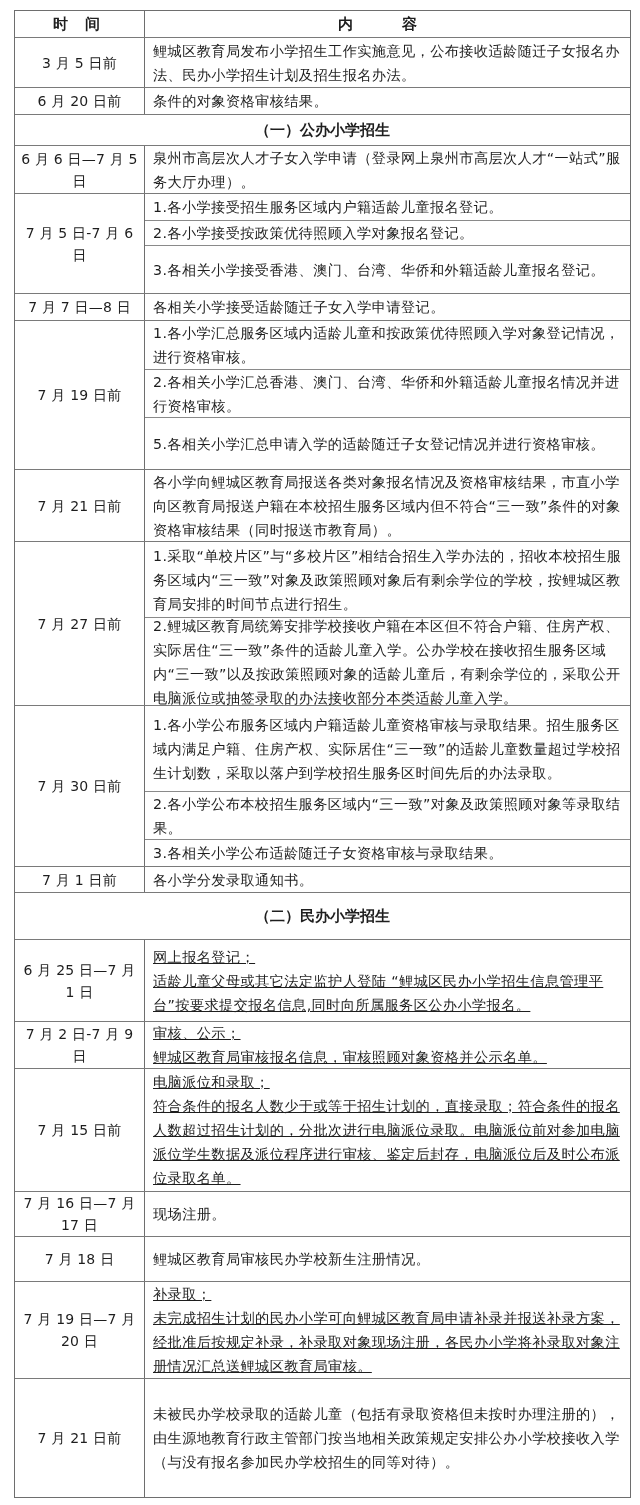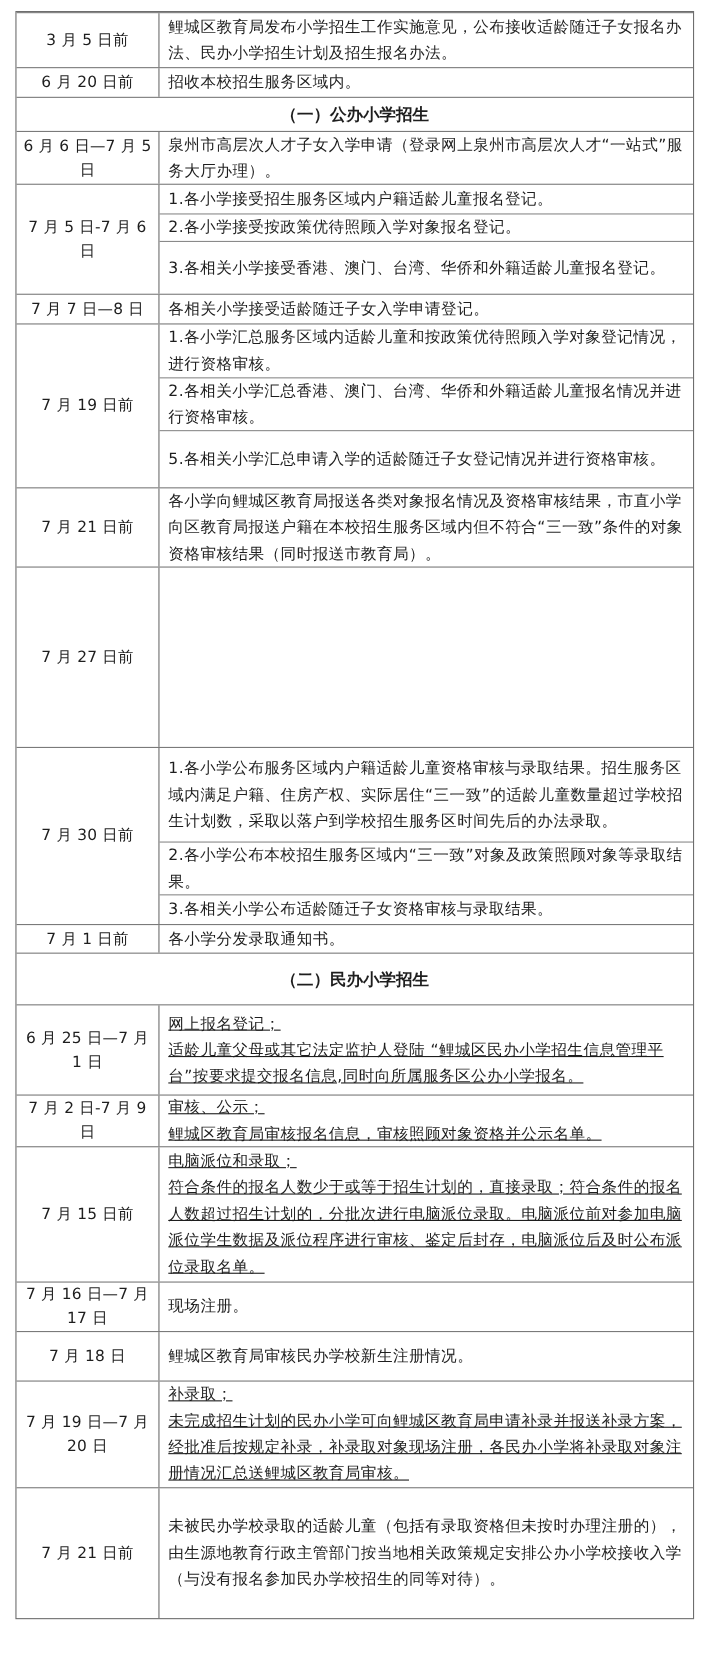--- a/index.html
+++ b/index.html
@@ -17,31 +17,37 @@
   .section { justify-content: center; font-size: 15px; font-weight: bold; text-align: right; width: 100%; display: flex; align-items: center; }
   .hdr .date, .hdr .cell { font-weight: bold; font-size: 15px; }
   .hdr .cell { justify-content: center; letter-spacing: 22px; }
   .hdr .date { letter-spacing: 6px; }
 </style>
 </head>
 <body>
 
 <div class="tbl">
 
+  <div class="row first hdr" style="height:26px">
+    <div class="date">时 间</div>
+    <div class="content">
+        <div class="cell" style="height:100%">内 容</div>
+      </div>
+  </div>
 
   <div class="row" style="height:50px">
     <div class="date">3 月 5 日前</div>
     <div class="content">
         <div class="cell" style="height:100%">鲤城区教育局发布小学招生工作实施意见，公布接收适龄随迁子女报名办法、民办小学招生计划及招生报名办法。</div>
       </div>
   </div>
   <div class="row" style="height:27px">
     <div class="date">6 月 20 日前</div>
     <div class="content">
-        <div class="cell" style="height:100%">招收本校招生服务区域内。</div>
+        <div class="cell" style="height:100%">条件的对象资格审核结果。</div>
       </div>
   </div>
 
   <div class="row" style="height:31px">
     <div class="section">（一）公办小学招生</div>
   </div>
 
   <div class="row" style="height:48px">
     <div class="date">6 月 6 日—7 月 5 日</div>
     <div class="content">
@@ -76,20 +82,24 @@
 
   <div class="row" style="height:72px">
     <div class="date">7 月 21 日前</div>
     <div class="content">
         <div class="cell" style="height:100%">各小学向鲤城区教育局报送各类对象报名情况及资格审核结果，市直小学向区教育局报送户籍在本校招生服务区域内但不符合“三一致”条件的对象资格审核结果（同时报送市教育局）。</div>
       </div>
   </div>
 
   <div class="row" style="height:164px">
     <div class="date">7 月 27 日前</div>
+    <div class="content">
+      <div class="cell" style="height:76px">1.采取“单校片区”与“多校片区”相结合招生入学办法的，招收本校招生服务区域内“三一致”对象及政策照顾对象后有剩余学位的学校，按鲤城区教育局安排的时间节点进行招生。</div>
+      <div class="cell" style="height:88px">2.鲤城区教育局统筹安排学校接收户籍在本区但不符合户籍、住房产权、实际居住“三一致”条件的适龄儿童入学。公办学校在接收招生服务区域内“三一致”以及按政策照顾对象的适龄儿童后，有剩余学位的，采取公开电脑派位或抽签录取的办法接收部分本类适龄儿童入学。</div>
+    </div>
   </div>
 
   <div class="row" style="height:161px">
     <div class="date">7 月 30 日前</div>
     <div class="content">
       <div class="cell" style="height:86px">1.各小学公布服务区域内户籍适龄儿童资格审核与录取结果。招生服务区域内满足户籍、住房产权、实际居住“三一致”的适龄儿童数量超过学校招生计划数，采取以落户到学校招生服务区时间先后的办法录取。</div>
       <div class="cell" style="height:48px">2.各小学公布本校招生服务区域内“三一致”对象及政策照顾对象等录取结果。</div>
       <div class="cell" style="height:27px">3.各相关小学公布适龄随迁子女资格审核与录取结果。</div>
     </div>
   </div>

